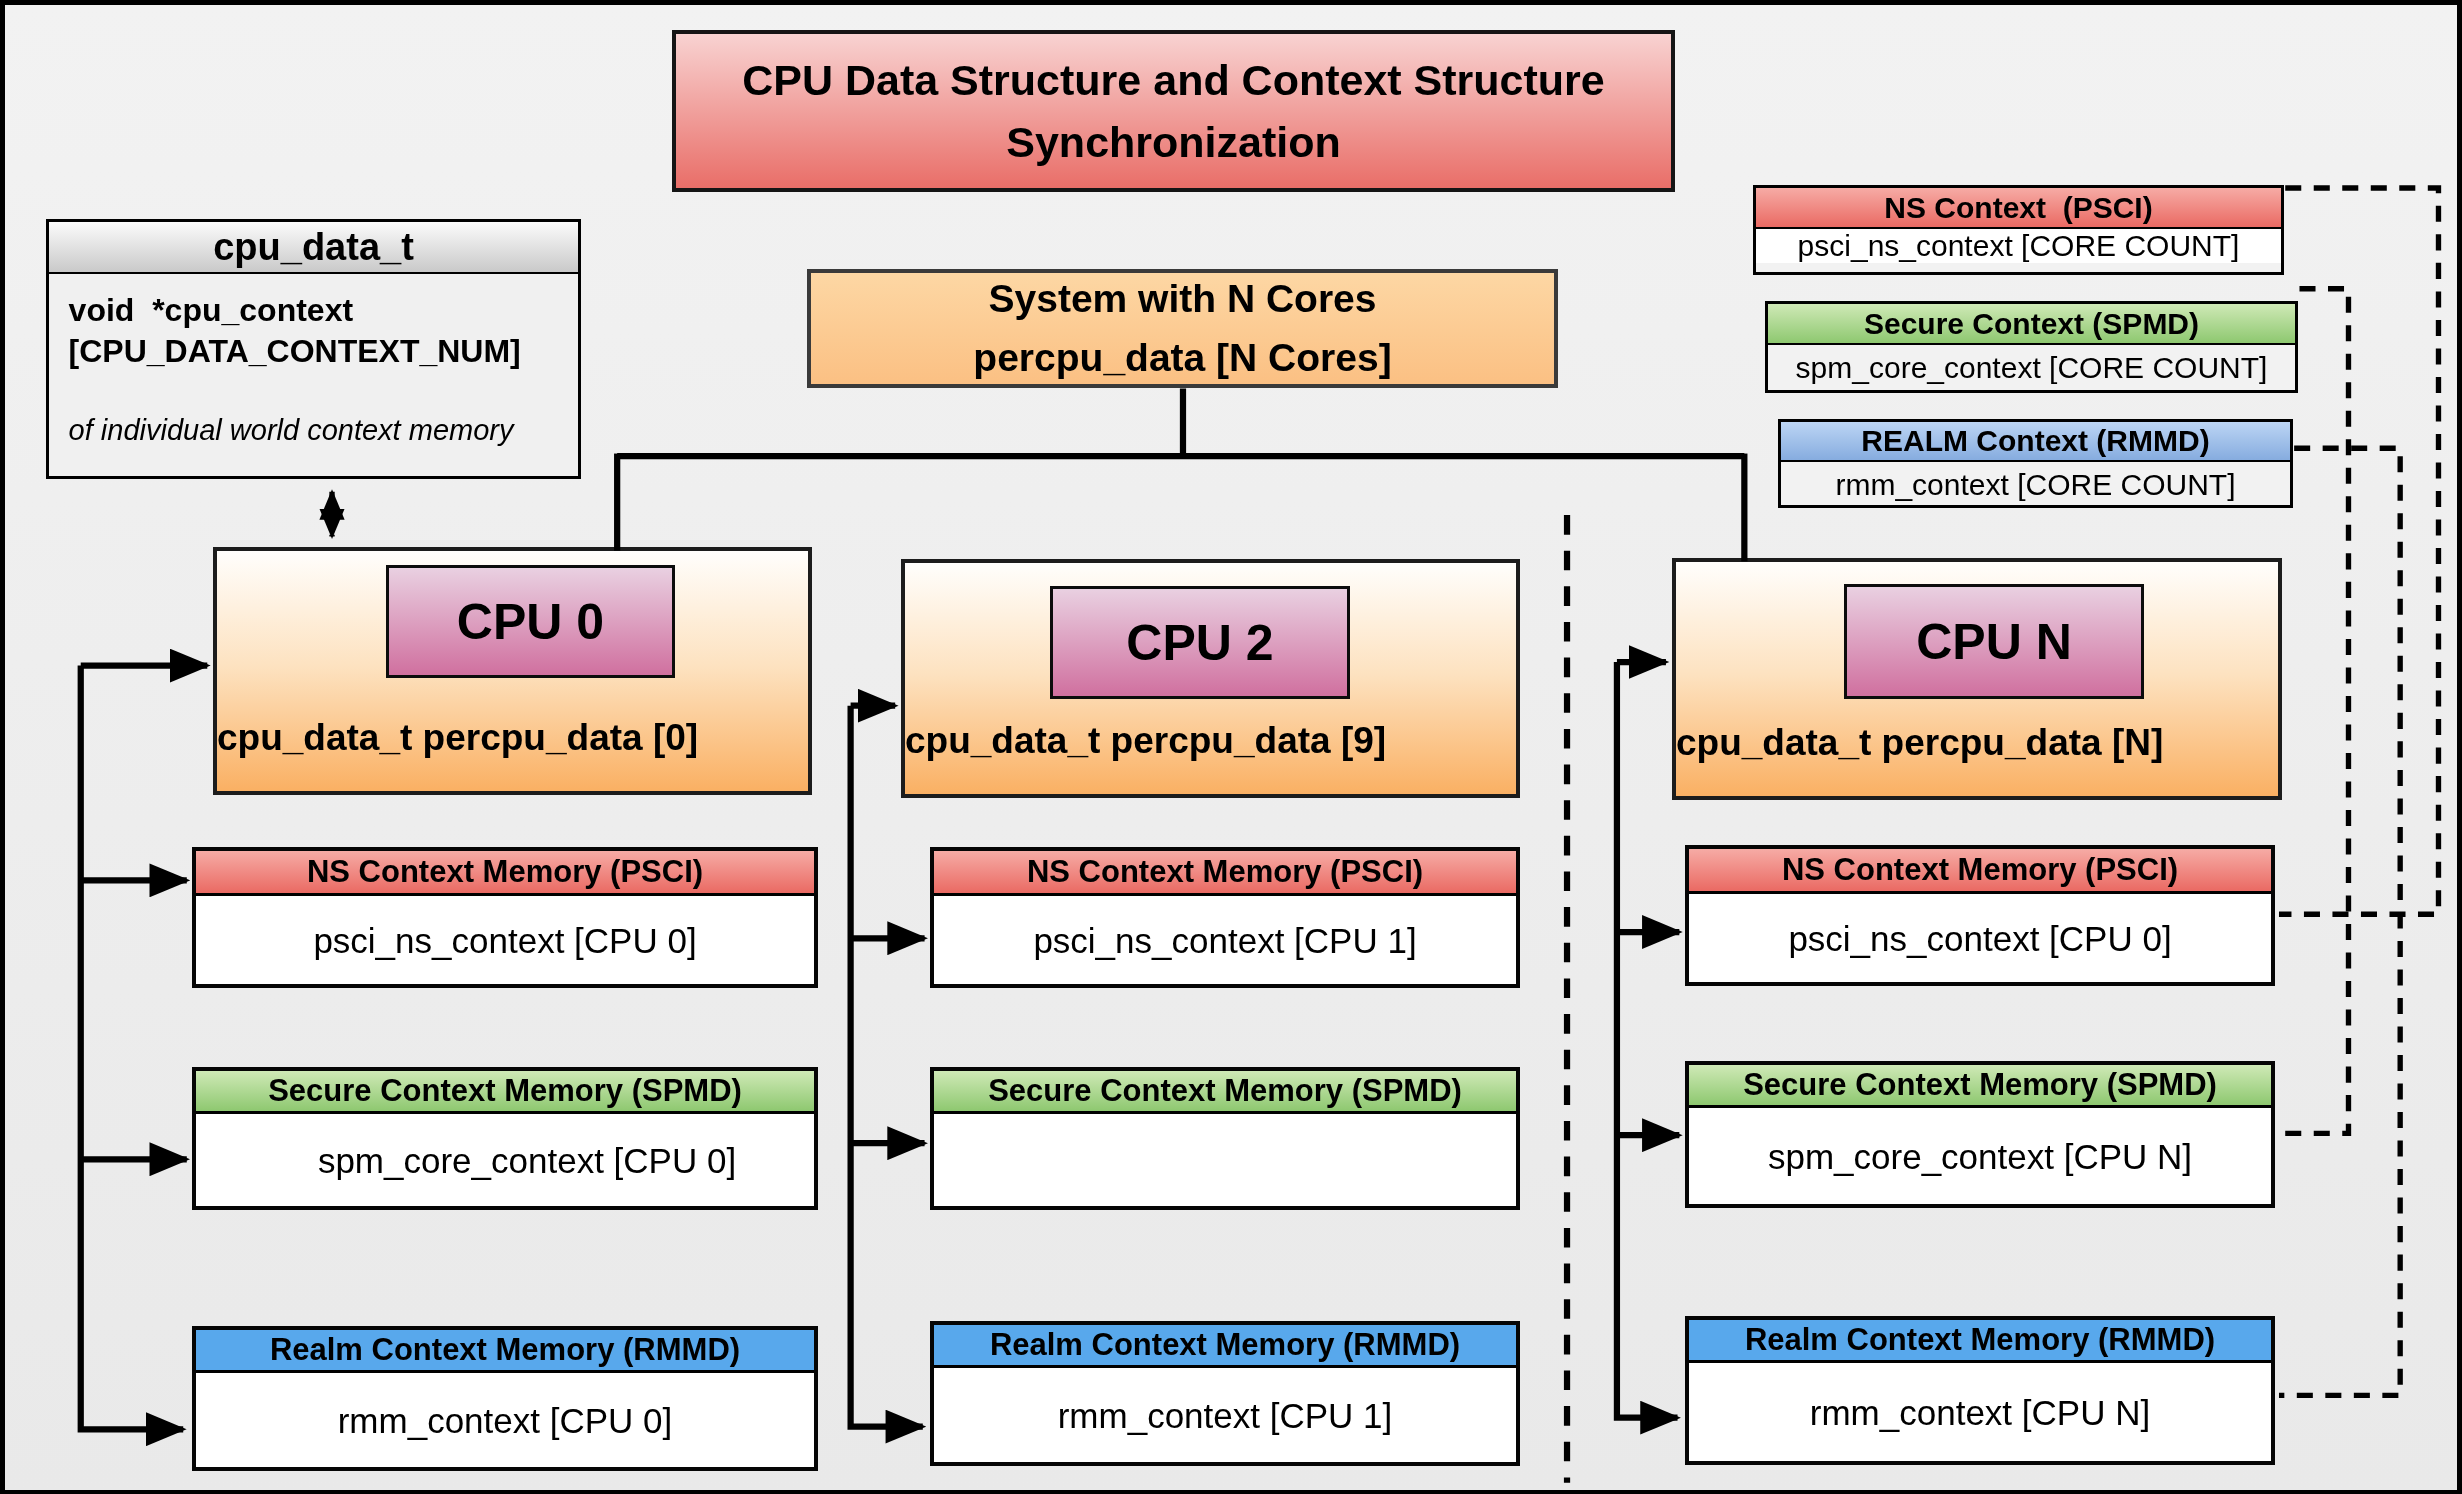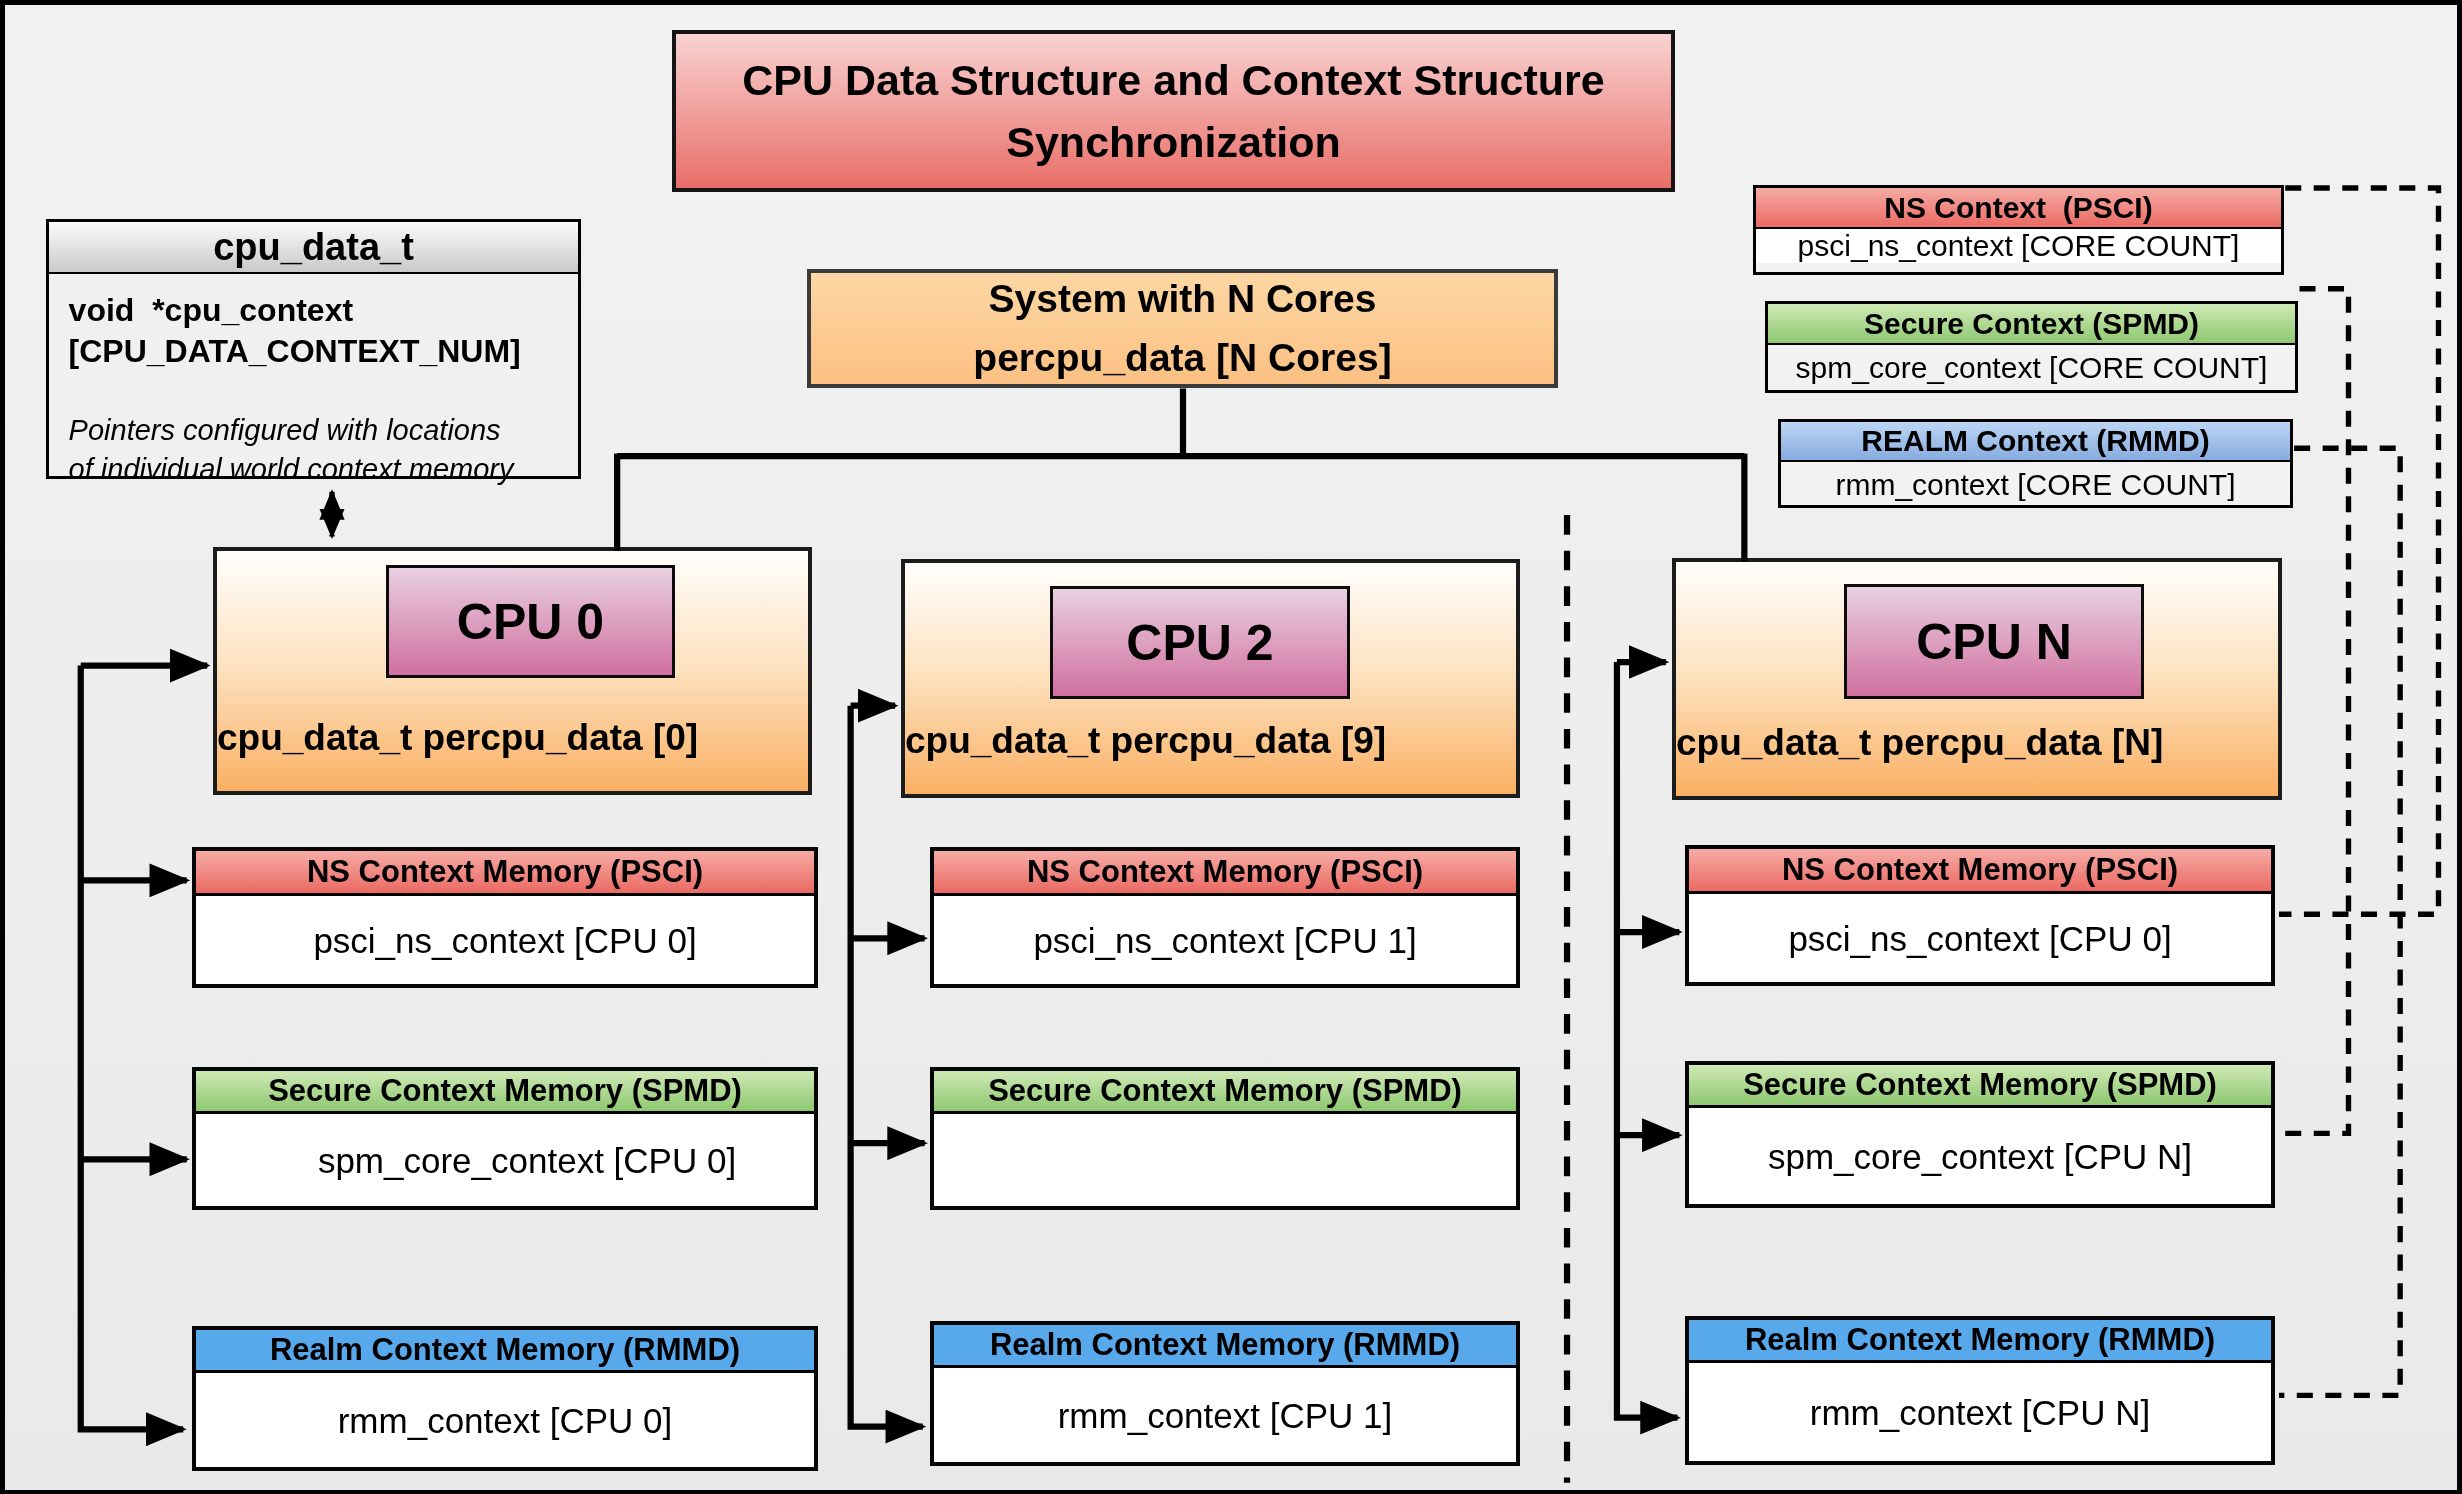--- a/index.html
+++ b/index.html
@@ -84,21 +84,20 @@
     <div>CPU Data Structure and Context Structure</div>
     <div>Synchronization</div>
   </div>
 
   <div class="abs struct-box" style="left:41px;top:214px;width:535px;height:260px;">
     <div class="struct-hdr">cpu_data_t</div>
     <div class="struct-body">
       <div class="struct-field ws-pre">void  *cpu_context</div>
       <div class="struct-field">[CPU_DATA_CONTEXT_NUM]</div>
       <div class="struct-note">
-        <div>Pointers configured with locations</div>
         <div>of individual world context memory</div>
       </div>
     </div>
   </div>
 
   <div class="abs system-box" style="left:802px;top:264px;width:751px;height:119px;">
     <div>System with N Cores</div>
     <div>percpu_data [N Cores]</div>
   </div>
 

